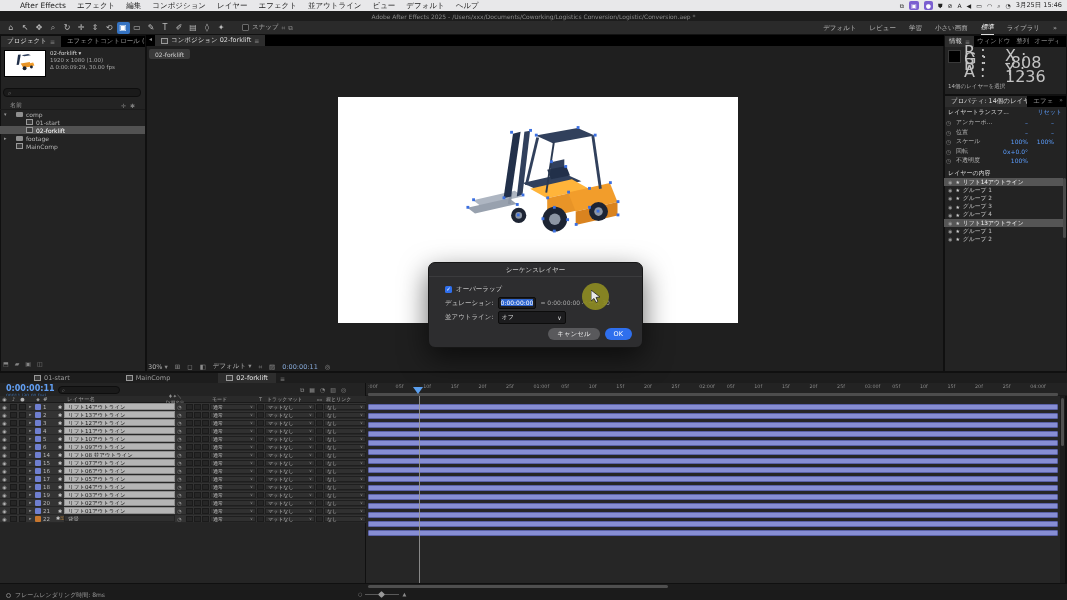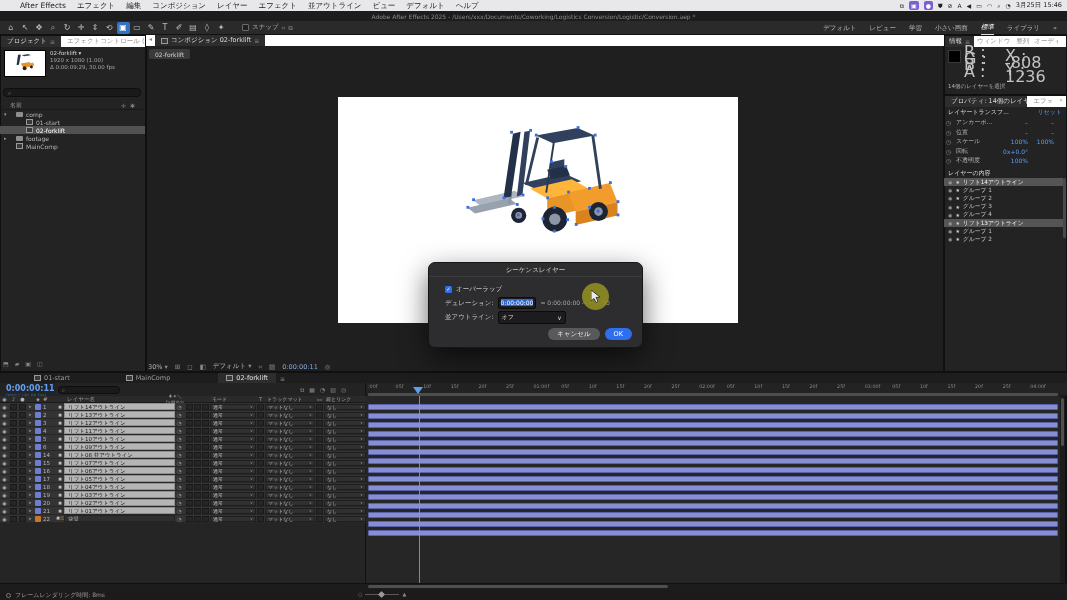--- a/index.html
+++ b/index.html
@@ -27,21 +27,21 @@
   .tool{width:13px;height:12px;display:flex;align-items:center;justify-content:center;font-size:8px;color:#bdbdbd;margin:0 0.5px;border-radius:2px;}
   .tool.active{background:#3573c2;color:#fff;}
   #snapbox{display:flex;align-items:center;gap:3px;margin-left:14px;font-size:6.5px;color:#b5b5b5;}
   #snapbox .cb{width:7px;height:7px;background:#202020;border:1px solid #6a6a6a;border-radius:1px;box-sizing:border-box;}
   #workspaces{position:absolute;right:10px;top:21px;height:14px;display:flex;align-items:center;gap:13px;font-size:6.5px;color:#b5b5b5;}
   #workspaces .ws{white-space:nowrap;padding:2px 0;}
   #workspaces .ws.active{color:#fff;border-bottom:1px solid #e0e0e0;font-style:italic;}
 
   
   .panel{background:#232323;border:1px solid #101010;box-sizing:border-box;}
-  .ptabs{height:11px;background:#ffffff;display:flex;align-items:flex-start;font-size:6.5px;color:#8f8f8f;}
+  .ptabs{height:11px;background:#000000;display:flex;align-items:flex-start;font-size:6.5px;color:#8f8f8f;}
   .ptab{padding:0 6px;height:11px;display:flex;align-items:center;gap:3px;white-space:nowrap;}
   .ptab.active{background:#2d2d2d;color:#dcdcdc;}
   .menu-ic{font-size:6px;color:#8a8a8a;}
 
   
   #project-panel{left:0;top:35px;width:146px;height:337px;}
   #proj-preview-thumb{left:4px;top:50px;width:40px;height:25px;background:#fff;border:1px solid #000;}
   #proj-preview-text{left:50px;top:50px;font-size:5.5px;color:#a5a5a5;line-height:7px;}
   #proj-preview-text .l1{color:#d5d5d5;}
   #proj-search{left:3px;top:88px;width:138px;height:9px;background:#1a1a1a;border:1px solid #0e0e0e;border-radius:4px;font-size:6px;color:#777;display:flex;align-items:center;padding:0 4px;box-sizing:border-box;}

